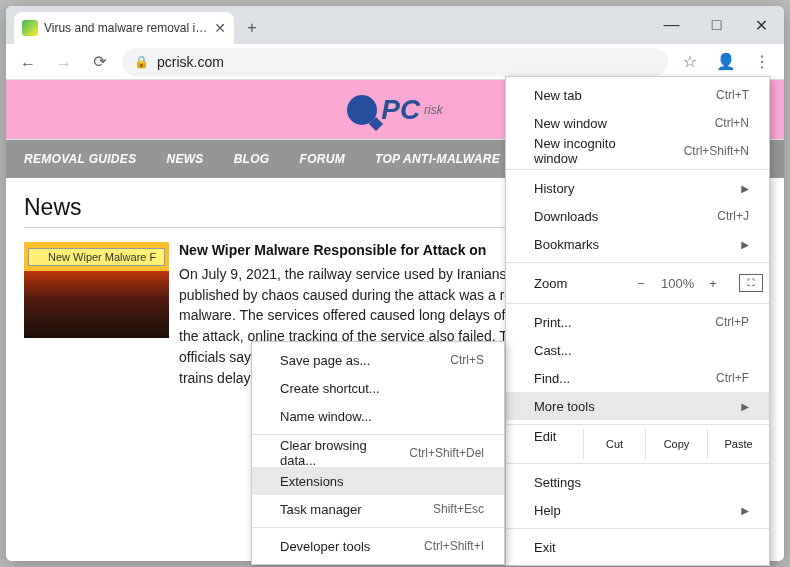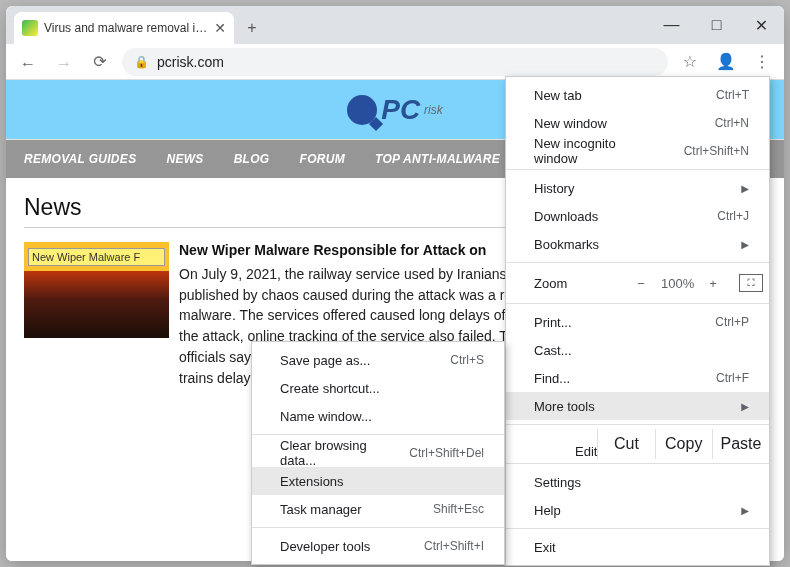--- a/index.html
+++ b/index.html
@@ -13,50 +13,50 @@
 .newtab { display:flex; align-items:center; justify-content:center; width:28px; margin:6px 0 0 4px; font-size:16px; color:#555; }
 .winbtns { margin-left:auto; display:flex; }
 .winbtn { width:45px; display:flex; align-items:center; justify-content:center; color:#333; }
 .toolbar { height:36px; display:flex; align-items:center; padding:0 8px; gap:8px; border-bottom:1px solid #dadce0; background:#fff; }
 .tb { width:28px; height:28px; display:flex; align-items:center; justify-content:center; color:#5f6368; border-radius:14px; }
 .tb.disabled { color:#bdc1c6; }
 .omnibox { flex:1; height:28px; background:#f1f3f4; border-radius:14px; display:flex; align-items:center; padding:0 12px; gap:8px; }
 .omnibox .lock { font-size:12px; color:#5f6368; }
 .omnibox .addr { font-size:14px; color:#202124; }
 .content { position:relative; height:calc(100% - 74px); overflow:hidden; background:#fff; }
-.banner { background:#7dd3fc; border-bottom:1px solid #e4e4e4; height:60px; display:flex; align-items:center; justify-content:center; }
+.banner { background:#f9a8d4; border-bottom:1px solid #e4e4e4; height:60px; display:flex; align-items:center; justify-content:center; }
 .logo { display:flex; align-items:center; gap:4px; }
 .logo .ico { width:30px; height:30px; border-radius:50%; background:#274e9c; position:relative; }
 .logo .ico::after { content:""; position:absolute; right:-4px; bottom:-4px; width:10px; height:10px; background:#274e9c; transform:rotate(45deg); }
 .logo .t1 { font-size:28px; font-weight:600; font-style:italic; color:#285193; }
 .logo .t2 { font-size:12px; font-style:italic; color:#666; }
 .navbar { background:#969696; height:38px; display:flex; align-items:center; padding:0 18px; gap:30px;font-style:italic; }
 .navbar span { color:#fff; font-size:12px; font-weight:600; letter-spacing:.3px; }
 .pg { padding:16px 18px; }
 .pg h2 { font-size:23px; font-weight:400; color:#111; border-bottom:1px solid #ccc; padding-bottom:6px; margin-bottom:14px; }
 .article { display:flex; gap:10px; }
 .thumb { width:145px; height:96px; flex-shrink:0; background:linear-gradient(#fbc02d 0%,#fbc02d 30%,#bf360c 30%,#4e1a0f 60%,#1b0e08 100%); position:relative; }
-.thumb .tt { position:absolute; top:6px; left:4px; right:4px; background:#fff176; border:1px solid #999; padding:2px 3px; font-size:11px; color:#333; white-space:nowrap; overflow:hidden; }
+.thumb .tt { position:absolute; top:6px; left:4px; right:4px; background:#fff176; border:1px solid #999; padding:2px 19px; font-size:11px; color:#333; white-space:nowrap; overflow:hidden; }
 .body h3 { font-size:14px; font-weight:700; color:#111; margin-bottom:6px; }
 .body p { font-size:14px; color:#222; line-height:1.48; }
 .menu { position:absolute; background:#fff; border:1px solid #ccc; box-shadow:2px 3px 8px rgba(0,0,0,0.25); font-size:13px; color:#202124; padding:4px 0; }
 .mi { display:flex; align-items:center; height:28px; padding:0 20px 0 28px; gap:28px; }
 .mi.hi { background:#e8e8e8; }
 .mi .lab { flex:1; }
 .mi .sc { color:#5f6368; font-size:12px; }
 .mi .ar { color:#5f6368; font-size:10px; }
 .sep { height:1px; background:#e0e0e0; margin:4px 0; }
 .zoomrow { display:flex; align-items:center; height:32px; padding:0 6px 0 28px; gap:4px; }
 .zoomrow .lab { flex:1; }
 .zcell { width:32px; text-align:center; color:#5f6368; }
 .zbox { width:24px; height:18px; border:1px solid #5f6368; margin-left:6px; display:flex; align-items:center; justify-content:center; font-size:10px; }
 .zbox::before { content:"⛶"; }
-.editrow { display:flex; align-items:flex-end; height:30px; padding-left:28px;margin-left:41px; }
+.editrow { display:flex; align-items:flex-start; height:30px; padding-left:28px; }
 .editrow .lab { flex:1; }
-.ecell { width:62px; height:30px; border-left:1px solid #e0e0e0; display:flex; align-items:center; justify-content:center; font-size:16px; }
+.ecell { width:62px; height:30px; border-left:1px solid #e0e0e0; display:flex; align-items:center; justify-content:center; font-size:11px; }
 #main-menu { top:76px; left:505px; width:265px; }
 #sub-menu { top:341px; left:251px; width:254px; }
 </style>
 </head>
 <body>
 
 <div class="window">
   <div class="titlebar">
     <div class="tab">
       <div class="fav"></div>

